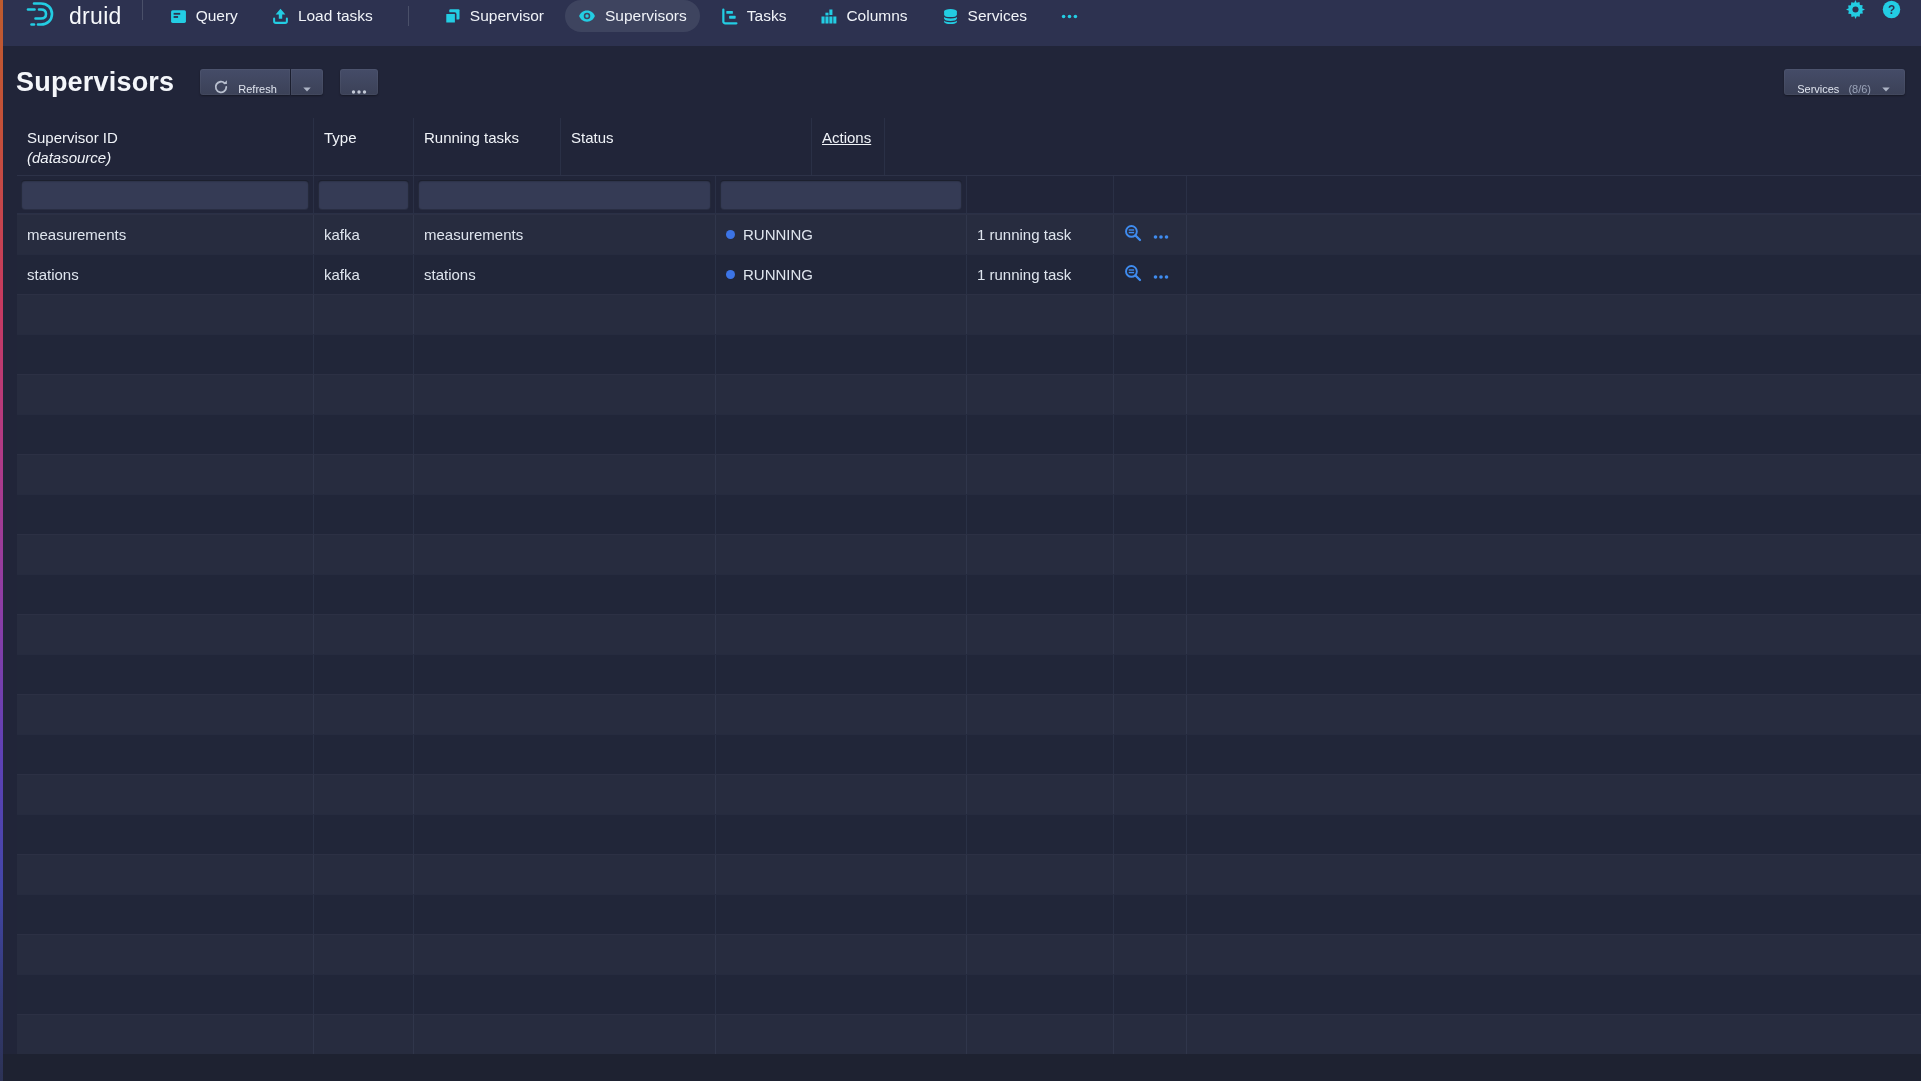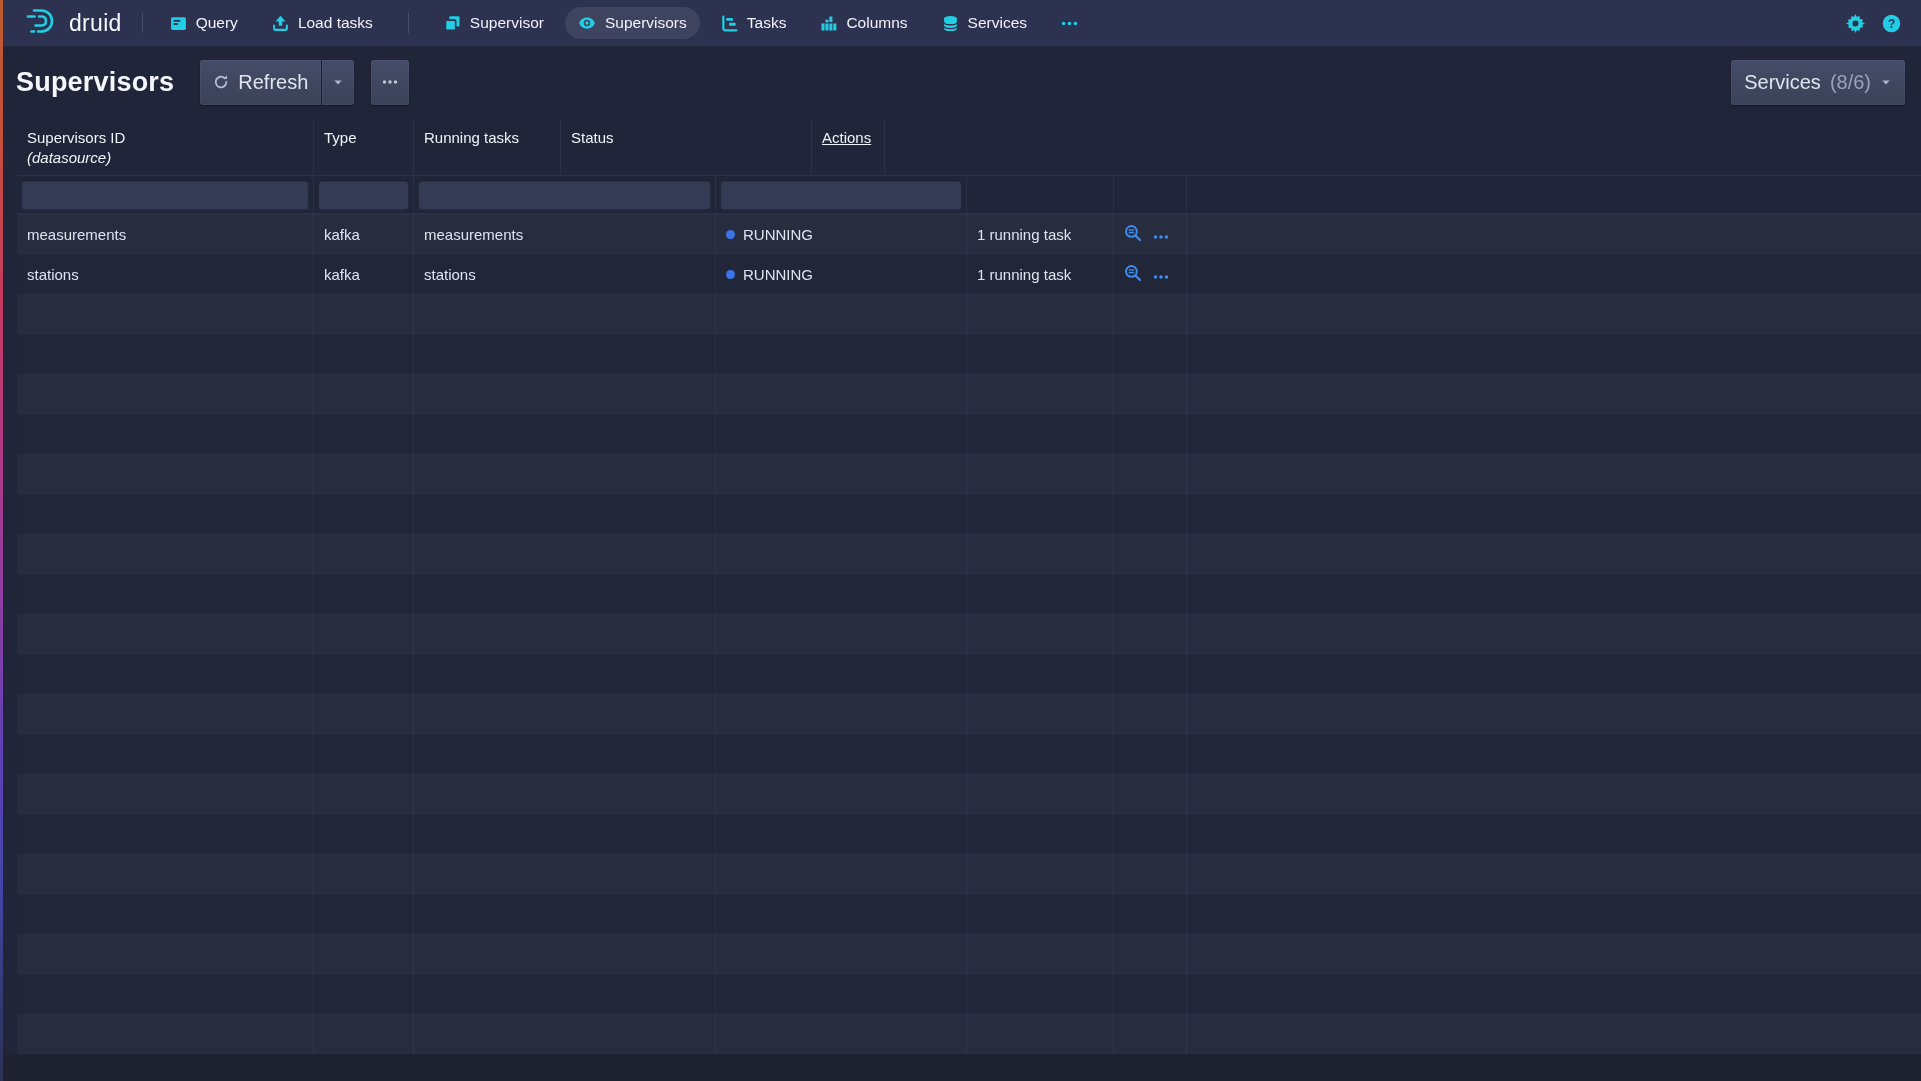--- a/index.html
+++ b/index.html
@@ -7,39 +7,39 @@
     width:1921px;height:1081px;overflow:hidden;position:relative;
     background:#212539;color:#e6eaf1;
     font-family:"Liberation Sans","DejaVu Sans",sans-serif;
   }
   
   .edge-strip{position:absolute;left:0;top:0;width:3px;height:100%;z-index:90;
     background:linear-gradient(180deg,#bd5b2e 0%,#c4503a 12%,#c63a60 28%,#b03a86 42%,
       #8d3da5 56%,#5e41b5 70%,#4346a8 82%,#333a75 92%,#2c3254 100%);}
 
   
-  .navbar{height:46px;background:#2d3250;display:flex;align-items:center;
+  .navbar{height:46px;background:#2d3250;display:flex;align-items:flex-start;
     padding:0 20px 0 24px;position:relative;z-index:5;}
   .logo{display:flex;align-items:center;gap:9px;cursor:pointer;margin-right:6px;}
   .logo-text{font-size:23px;color:#f7f9fc;letter-spacing:.3px;}
   .nav-divider{width:1px;height:20px;background:#4a5069;margin:0 14px;}
   .nav-items{display:flex;align-items:center;gap:8px;}
   .nav-item{display:flex;align-items:center;gap:9px;padding:7px 13px;border-radius:17px;
     font-size:15.5px;color:#f0f3f8;cursor:pointer;white-space:nowrap;}
   .nav-item.active{background:#3e445f;}
   .nav-item .icon{display:inline-flex;}
   .nav-right{margin-left:auto;display:flex;gap:17px;align-items:center;}
   .nav-right .icon{display:inline-flex;cursor:pointer;}
 
   
   .toolbar{height:72px;display:flex;align-items:center;padding:0 16px;position:relative;}
   .page-title{font-size:27px;font-weight:700;color:#f4f6fa;margin-right:26px;letter-spacing:.2px;}
-  .btn{display:inline-flex;align-items:center;gap:9px;
+  .btn{display:inline-flex;align-items:flex-end;gap:9px;
     background:linear-gradient(180deg,#454c68,#3b4157);
-    border-radius:3px;height:45px;padding:0 13px;font-size:20px;color:#dfe4ee;
+    border-radius:3px;height:26px;padding:0 13px;font-size:11px;color:#dfe4ee;
     box-shadow:0 1px 2px rgba(0,0,0,.35), inset 0 0 0 1px rgba(255,255,255,.04);
     cursor:pointer;white-space:nowrap;}
   .btn .icon{display:inline-flex;}
   .btn-group{display:inline-flex;gap:1px;}
   .btn-group .btn:first-child{border-radius:3px 0 0 3px;}
   .btn-group .btn:last-child{border-radius:0 3px 3px 0;padding:0 10px;}
   .toolbar-more{margin-left:17px;padding:0 11px;}
   .columns-btn{position:absolute;right:16px;}
   .columns-count{color:#9aa3b8;}
 
@@ -219,21 +219,21 @@
     <span class="icon">
       <svg width="12" height="12" viewBox="0 0 12 12">
           <path d="M2.3 4.4 h7.4 L6 8.6 Z" fill="#aeb5c6"></path>
         </svg>
     </span>
   </div>
 </div>
 
 <div class="table">
   <div class="t-head">
-      <div class="th" style="width: 296px; flex: 0 0 296px;"><span>Supervisors ID</span><span class="sub">(datasource)</span></div>
+      <div class="th" style="width: 296px; flex: 0 0 296px;"><span>Supervisor ID</span><span class="sub">(datasource)</span></div>
       <div class="th" style="width: 100px; flex: 0 0 100px;"><span>Type</span></div>
       <div class="th" style="width: 147px; flex: 0 0 147px;"><span>Running tasks</span></div>
       <div class="th" style="width: 251px; flex: 0 0 251px;"><span>Status</span></div>
       <div class="th" style="width: 73px; flex: 0 0 73px; text-decoration: underline;"><span>Actions</span></div>
       <div class="th" style="flex: 1 1 0%;"></div>
     </div>
   <div class="t-filter">
       <div class="tf-cell" style="width: 296px; flex: 0 0 296px;">
         <input class="filter" type="text" style="">
       </div>

